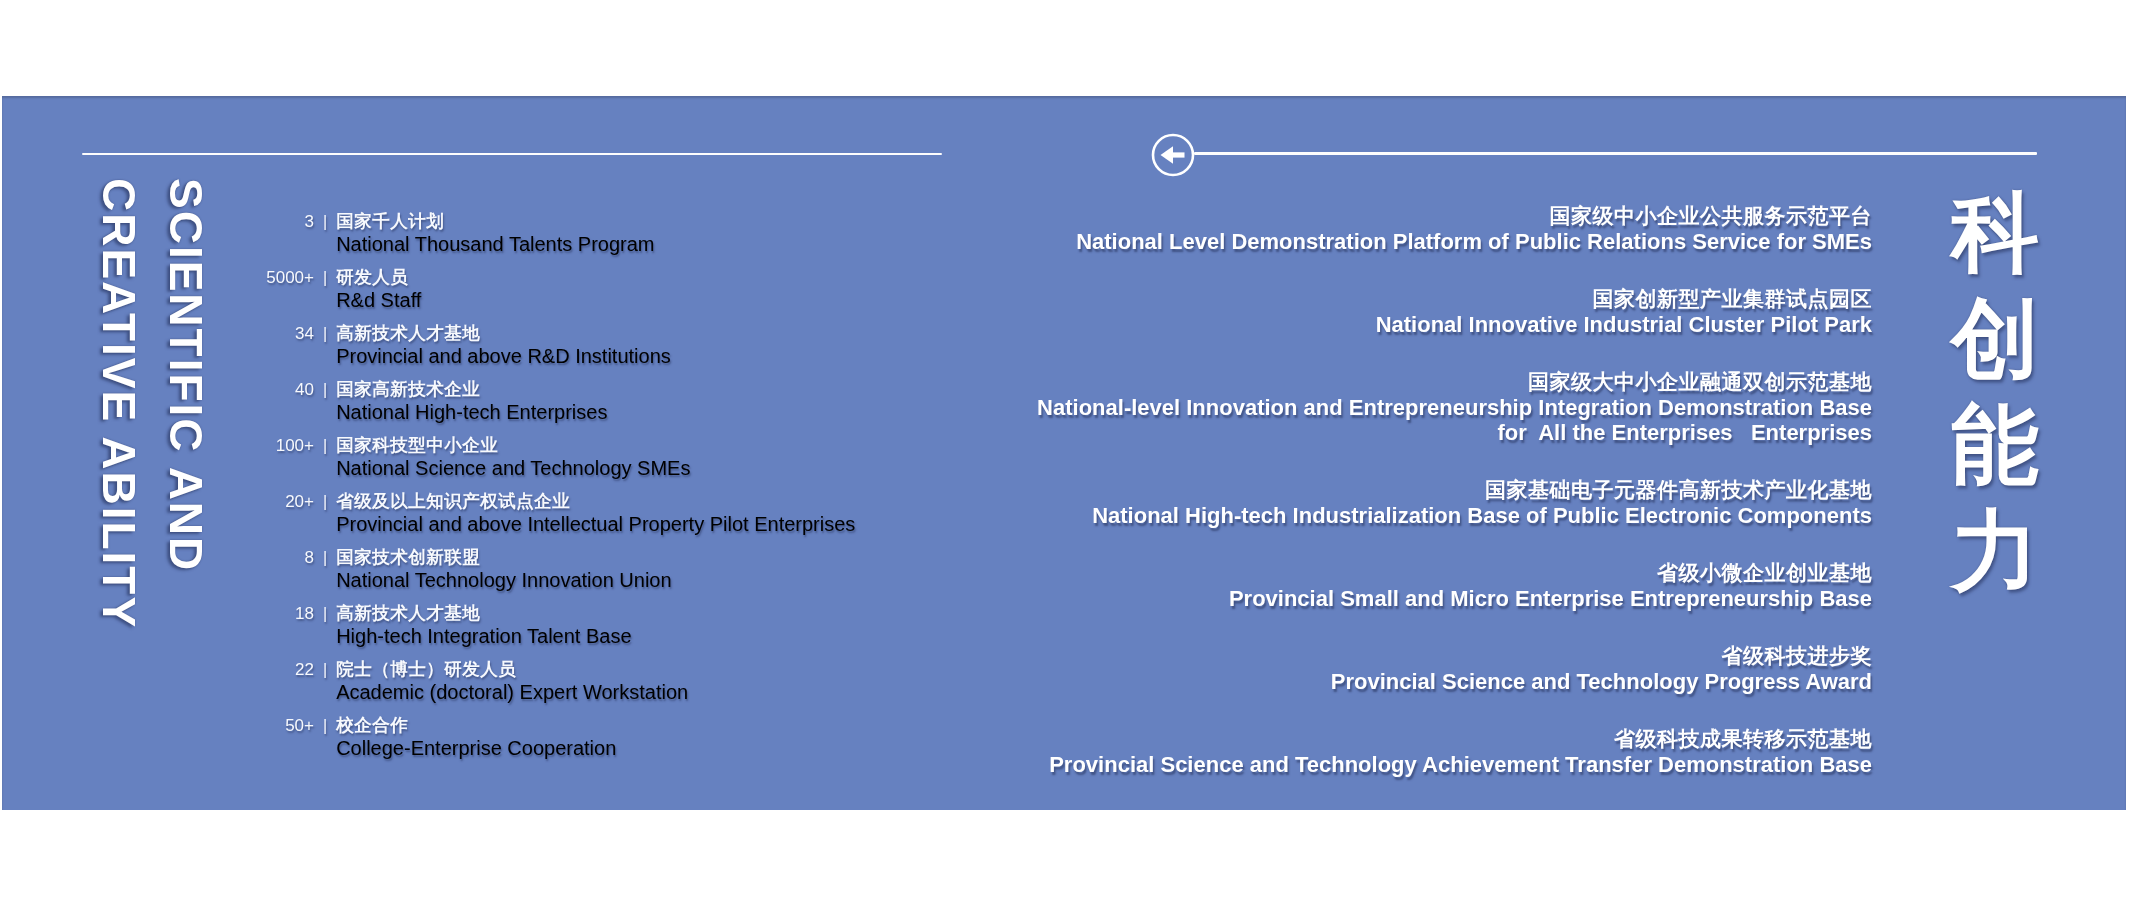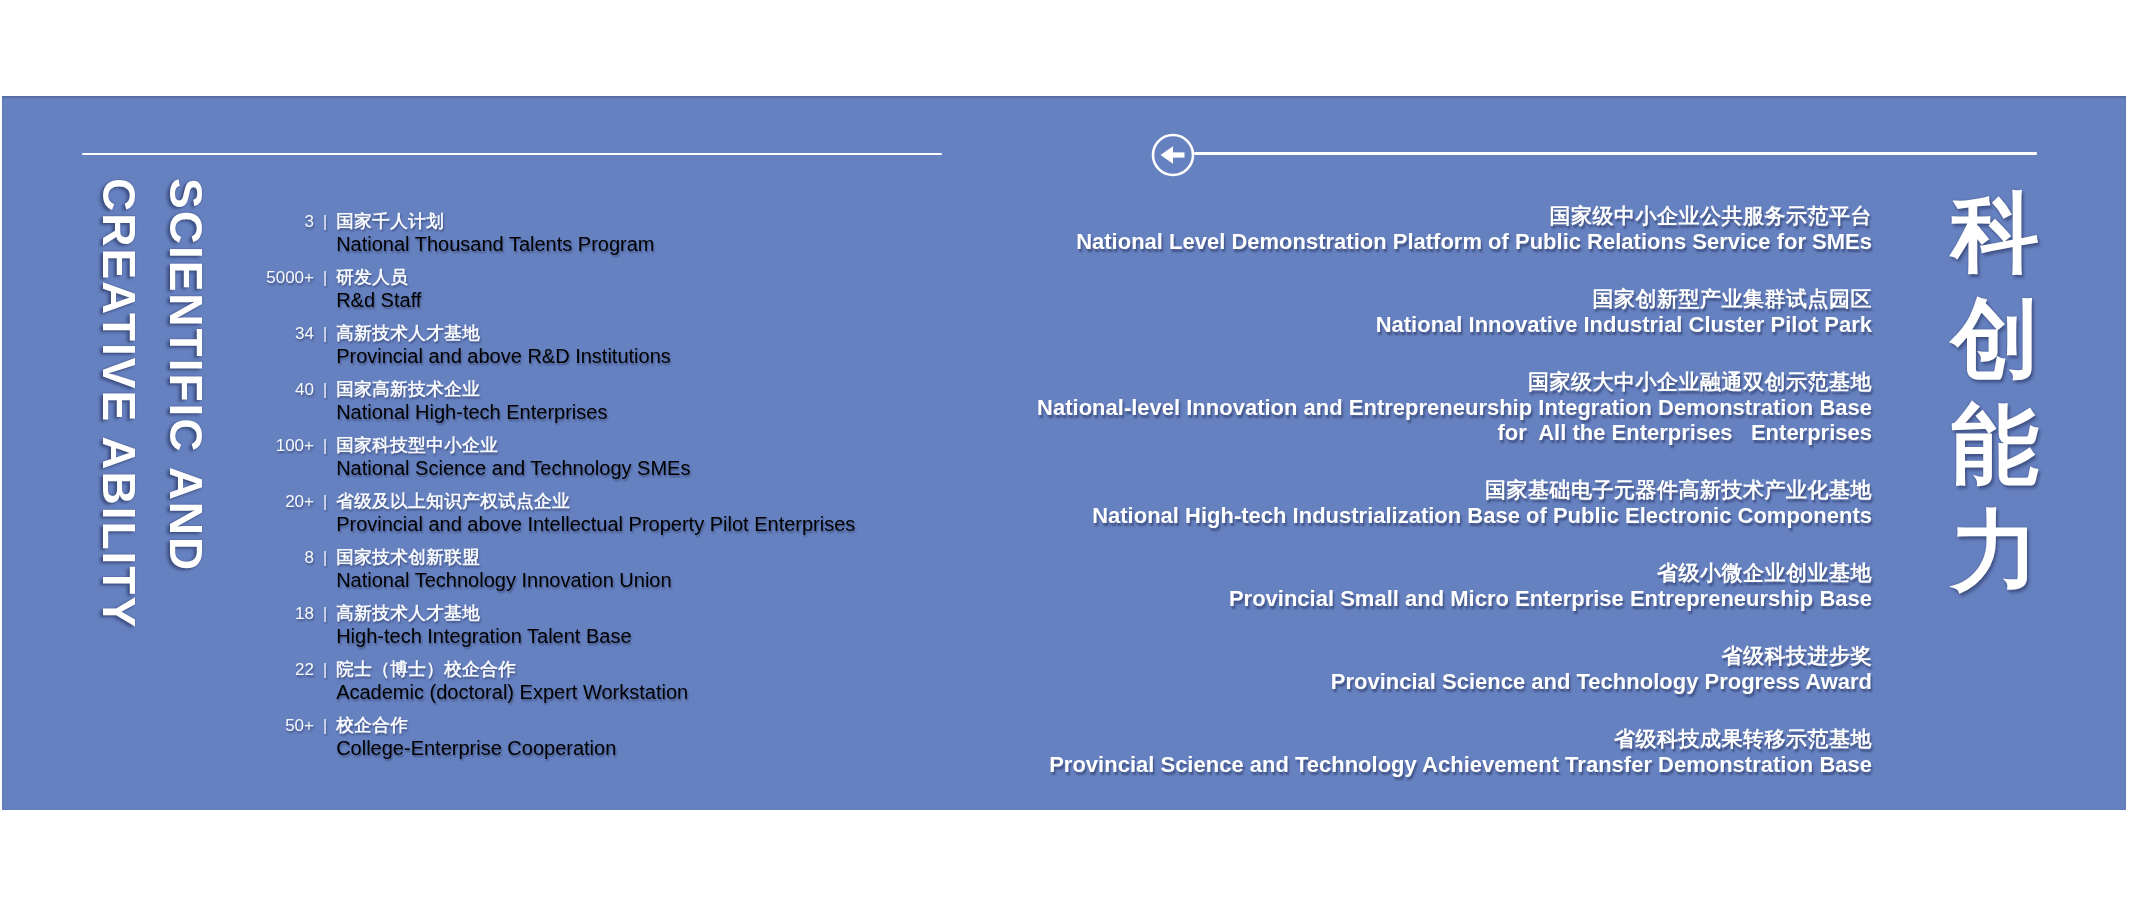--- a/index.html
+++ b/index.html
@@ -230,21 +230,21 @@
         <div class="stat-divider">|</div>
         <div>
           <div class="stat-label-zh">高新技术人才基地</div>
           <div class="stat-label-en">High-tech Integration Talent Base</div>
         </div>
       </div>
       <div class="stat-row">
         <div class="stat-value">22</div>
         <div class="stat-divider">|</div>
         <div>
-          <div class="stat-label-zh">院士（博士）校企合作</div>
+          <div class="stat-label-zh">院士（博士）研发人员</div>
           <div class="stat-label-en">Academic (doctoral) Expert Workstation</div>
         </div>
       </div>
       <div class="stat-row">
         <div class="stat-value">50+</div>
         <div class="stat-divider">|</div>
         <div>
           <div class="stat-label-zh">校企合作</div>
           <div class="stat-label-en">College-Enterprise Cooperation</div>
         </div>

